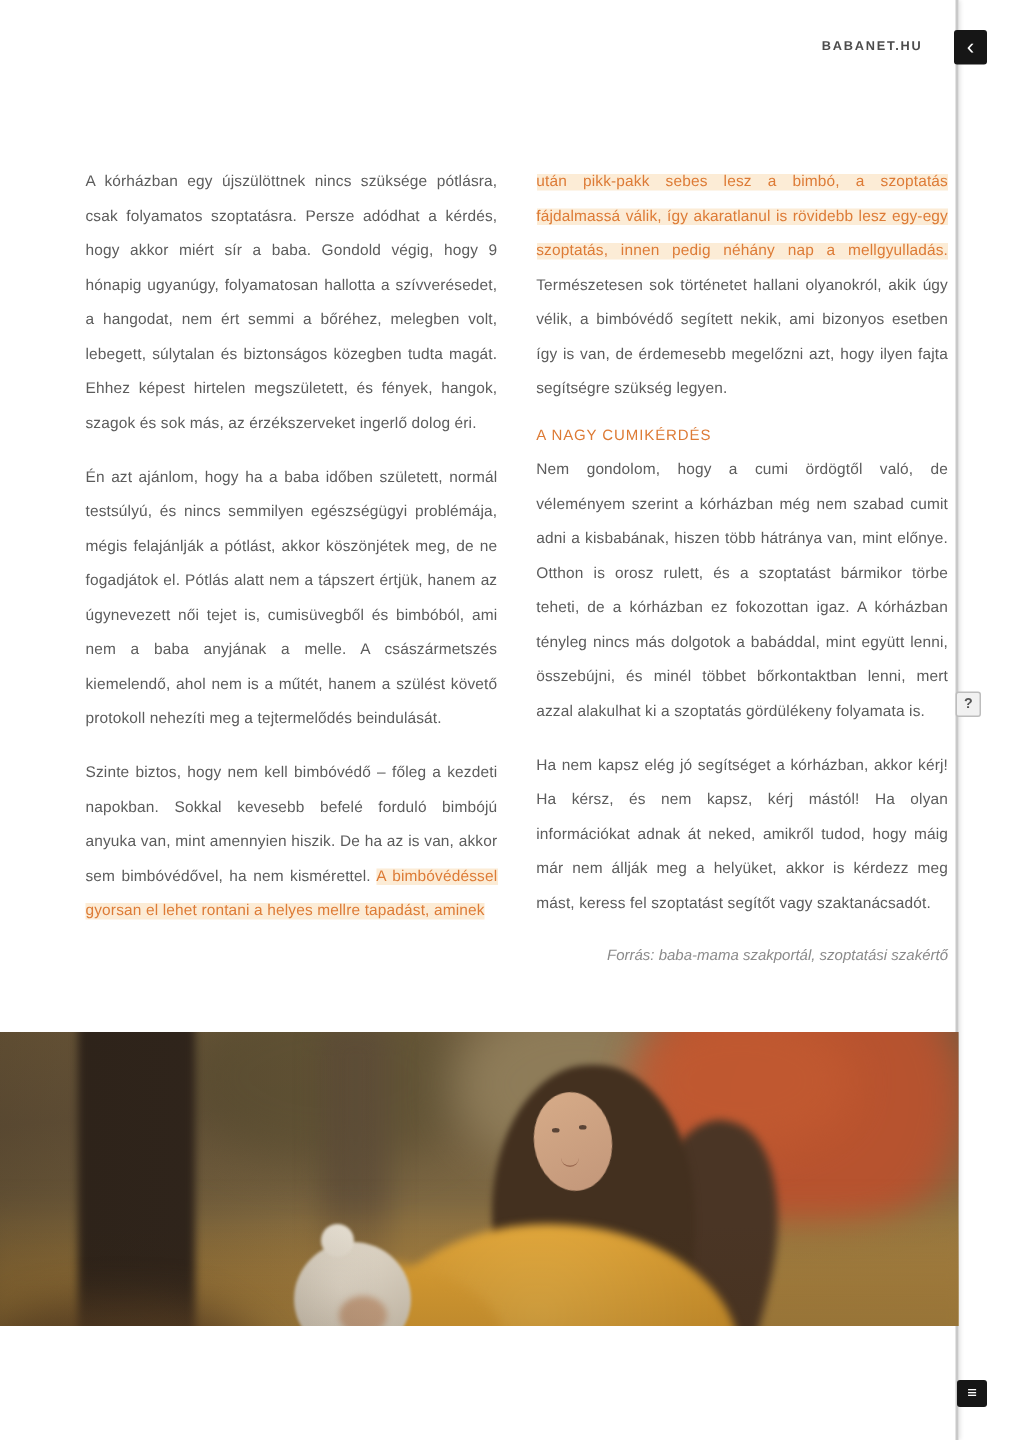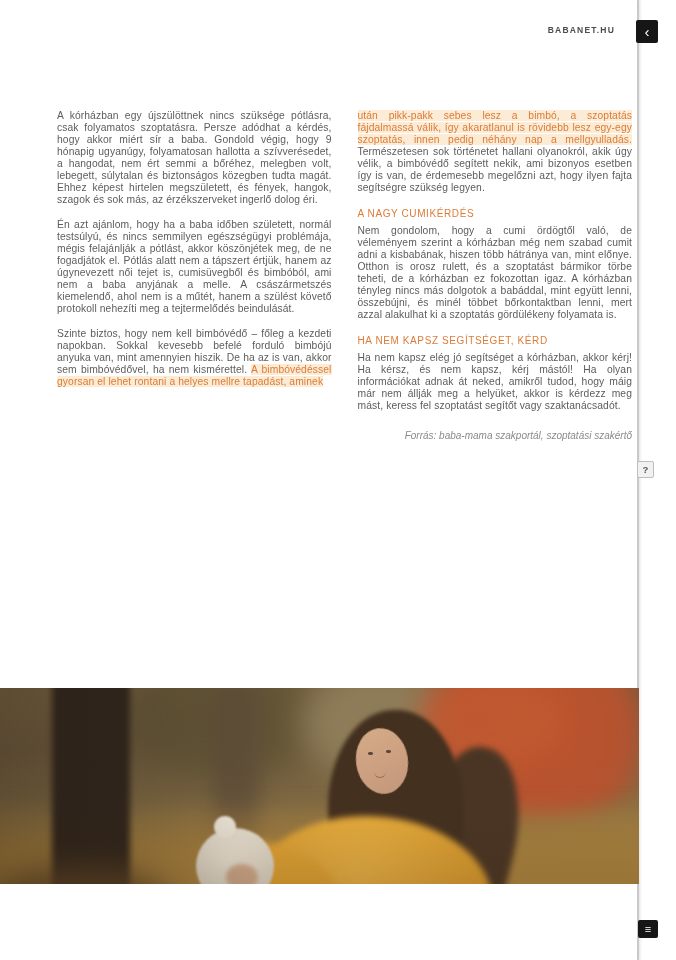--- a/index.html
+++ b/index.html
@@ -14,21 +14,21 @@
   .viewer{position:relative;width:676px;height:960px;background:#ffffff;}
   .page{position:absolute;left:0;top:0;width:639px;height:960px;background:#ffffff;
     border-right:2px solid #c9c9c9;box-shadow:1px 0 3px rgba(0,0,0,.12);padding-left:32px;}
   .brand{position:absolute;top:25px;right:22px;font-size:8.5px;letter-spacing:1.2px;
     color:#4c4c4c;font-weight:bold;}
   .title{position:absolute;left:60px;top:76px;width:540px;
     font-family:"DejaVu Serif",serif;font-style:italic;font-weight:bold;
     font-size:18px;color:var(--accent-green);letter-spacing:.2px;}
   .columns{position:absolute;left:57px;top:110px;width:575px;display:flex;gap:26px;}
   .col{width:281px;}
-  .col p{font-size:10.3px;line-height:12px;color:var(--body-text);
+  .col p{font-size:10.3px;line-height:23px;color:var(--body-text);
     text-align:justify;margin-bottom:13px;letter-spacing:.1px;}
   .section{font-size:10px;font-weight:normal;color:var(--accent-orange);
     letter-spacing:.6px;margin:14px 0 6px 0;text-transform:uppercase;}
   .hl{color:var(--accent-orange);font-weight:normal;background:var(--hl-bg);}
   .credit{margin-top:18px;text-align:right;font-size:10px;font-style:italic;color:#8a8a8a;}
   
   .photo{position:absolute;left:0;top:688px;width:639px;height:196px;overflow:hidden;
     background:linear-gradient(175deg,#75603f 0%,#6d5a3e 25%,#7c6742 55%,#96763f 80%,#a5823f 100%);}
   .photo div{position:absolute;}
   .fol-tr{right:-40px;top:-40px;width:280px;height:170px;border-radius:50%;
@@ -94,21 +94,20 @@
     <div class="columns">
       <div class="col">
         <p>A kórházban egy újszülöttnek nincs szüksége pótlásra, csak folyamatos szoptatásra. Persze adódhat a kérdés, hogy akkor miért sír a baba. Gondold végig, hogy 9 hónapig ugyanúgy, folyamatosan hallotta a szívverésedet, a hangodat, nem ért semmi a bőréhez, melegben volt, lebegett, súlytalan és biztonságos közegben tudta magát. Ehhez képest hirtelen megszületett, és fények, hangok, szagok és sok más, az érzékszerveket ingerlő dolog éri.</p>
         <p>Én azt ajánlom, hogy ha a baba időben született, normál testsúlyú, és nincs semmilyen egészségügyi problémája, mégis felajánlják a pótlást, akkor köszönjétek meg, de ne fogadjátok el. Pótlás alatt nem a tápszert értjük, hanem az úgynevezett női tejet is, cumisüvegből és bimbóból, ami nem a baba anyjának a melle. A császármetszés kiemelendő, ahol nem is a műtét, hanem a szülést követő protokoll nehezíti meg a tejtermelődés beindulását.</p>
         <p><span>Szinte biztos, hogy nem kell bimbóvédő – főleg a kezdeti napokban. Sokkal kevesebb befelé forduló bimbójú anyuka van, mint amennyien hiszik. De ha az is van, akkor sem bimbóvédővel, ha nem kismérettel.</span> <span class="hl">A bimbóvédéssel gyorsan el lehet rontani a helyes mellre tapadást, aminek</span></p>
       </div>
       <div class="col">
         <p><span class="hl">után pikk-pakk sebes lesz a bimbó, a szoptatás fájdalmassá válik, így akaratlanul is rövidebb lesz egy-egy szoptatás, innen pedig néhány nap a mellgyulladás.</span> <span>Természetesen sok történetet hallani olyanokról, akik úgy vélik, a bimbóvédő segített nekik, ami bizonyos esetben így is van, de érdemesebb megelőzni azt, hogy ilyen fajta segítségre szükség legyen.</span></p>
         <h2 class="section">A NAGY CUMIKÉRDÉS</h2>
         <p>Nem gondolom, hogy a cumi ördögtől való, de véleményem szerint a kórházban még nem szabad cumit adni a kisbabának, hiszen több hátránya van, mint előnye. Otthon is orosz rulett, és a szoptatást bármikor törbe teheti, de a kórházban ez fokozottan igaz. A kórházban tényleg nincs más dolgotok a babáddal, mint együtt lenni, összebújni, és minél többet bőrkontaktban lenni, mert azzal alakulhat ki a szoptatás gördülékeny folyamata is.</p>
-        <h2 class="section">HA NEM KAPSZ SEGÍTSÉGET, KÉRD</h2>
         <p>Ha nem kapsz elég jó segítséget a kórházban, akkor kérj! Ha kérsz, és nem kapsz, kérj mástól! Ha olyan információkat adnak át neked, amikről tudod, hogy máig már nem állják meg a helyüket, akkor is kérdezz meg mást, keress fel szoptatást segítőt vagy szaktanácsadót.</p>
         <div class="credit">Forrás: baba-mama szakportál, szoptatási szakértő</div>
       </div>
     </div>
 
     <div class="photo">
       <div class="fol-tl"></div>
       <div class="sky-patch"></div>
       <div class="fol-tr"></div>
       <div class="fol-tr2"></div>

